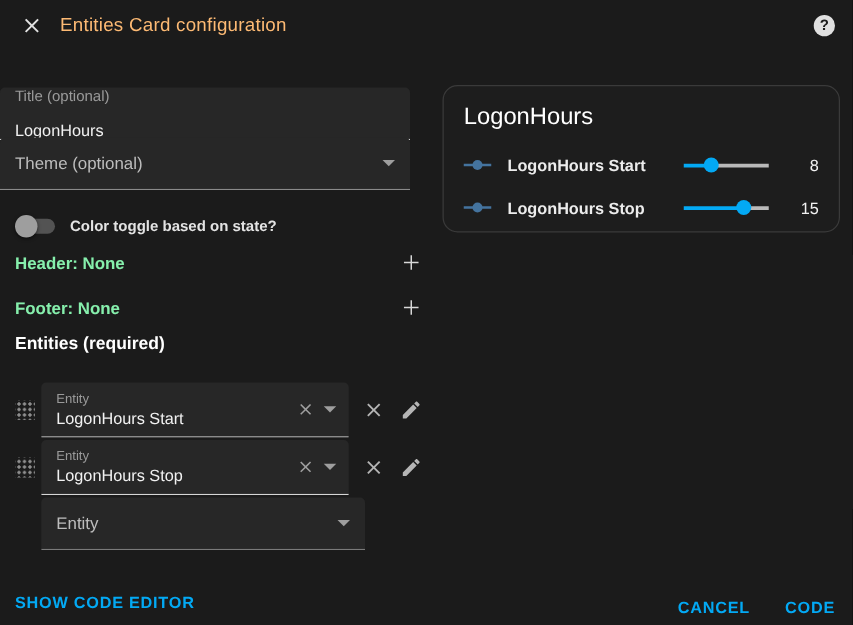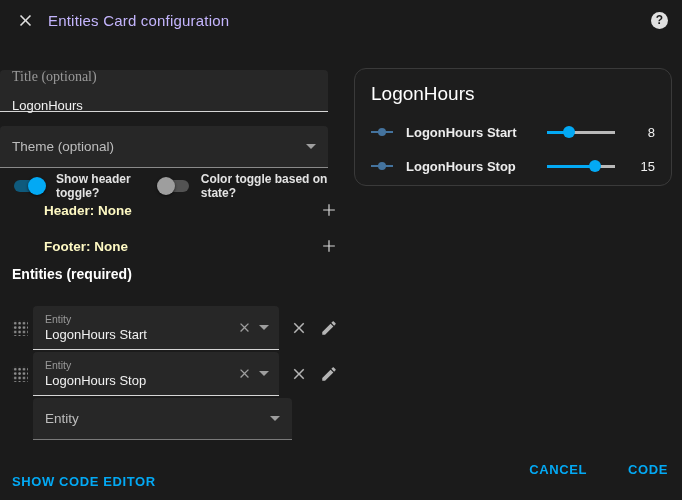--- a/index.html
+++ b/index.html
@@ -9,30 +9,30 @@
     position:relative; width:682px; height:500px;
     background:#1b1b1b; color:#e8e8e8; overflow:hidden;
   }
 
   
   .dlg-header {
     position:absolute; top:0; left:0; right:0; height:40px;
     display:flex; align-items:center; padding:0 14px;
   }
   .icon-btn { display:flex; align-items:center; justify-content:center; width:22px; height:22px; cursor:pointer; }
-  .dlg-title { margin-left:12px; font-size:15px; font-weight:500; color:#c4b5fd; letter-spacing:.2px; }
+  .dlg-title { margin-left:12px; font-size:15px; font-weight:500; color:#fdba74; letter-spacing:.2px; }
   .spacer { flex:1; }
 
   .field {
     position:absolute; left:0; width:328px; height:42px;
     background:#272727; border-radius:4px 4px 0 0;
     border-bottom:1px solid #d6d6d6;
     padding:5px 12px; display:flex; flex-direction:column; justify-content:center;
   }
-  .field .f-label { font-size:14px; color:#9a9a9a; margin-bottom:13px;font-family:Liberation Serif, serif; }
+  .field .f-label { font-size:12px; color:#9a9a9a; margin-bottom:13px; }
   .field .f-value { font-size:13px; font-weight:500; color:#f1f1f1; }
 
   .select-field {
     position:absolute; left:0; width:328px; height:42px;
     background:#272727; border-radius:4px 4px 0 0;
     border-bottom:1px solid #8a8a8a;
     display:flex; align-items:center; padding:0 12px;
     cursor:pointer;
   }
   .select-field .s-label { font-size:13.5px; color:#bdbdbd; flex:1; }
@@ -44,21 +44,21 @@
   .toggle-group { display:flex; align-items:center; gap:10px; cursor:pointer; }
   .toggle-label { font-size:12px; font-weight:600; color:#e3e3e3; }
   .switch { position:relative; width:34px; height:18px; flex:0 0 auto; }
   .switch .track { position:absolute; top:3px; left:2px; right:2px; height:12px; border-radius:7px; background:#535353; }
   .switch .knob { position:absolute; top:0; left:0; width:18px; height:18px; border-radius:50%; background:#9e9e9e; box-shadow:0 1px 3px rgba(0,0,0,.6); }
   .switch.on .track { background:rgba(3,169,244,.45); }
   .switch.on .knob { left:16px; background:var(--accent,#03a9f4); }
 
   
   .add-row { position:absolute; left:12px; width:328px; height:24px; display:flex; align-items:center; justify-content:space-between; }
-  .add-row .ar-label { font-size:13.5px; font-weight:600; color:#fef9c3;margin-left:32px; }
+  .add-row .ar-label { font-size:13.5px; font-weight:600; color:#86efac; }
 
   .section-heading { position:absolute; left:12px; top:266px; font-size:14px; font-weight:700; color:#fff; }
 
   
   .entity-row { position:absolute; left:12px; width:328px; height:44px; display:flex; align-items:center; }
   .drag-handle {
     width:16px; height:16px; margin-right:5px; cursor:grab; flex:0 0 auto;
     background-image:radial-gradient(circle, #8f8f8f 1.1px, transparent 1.4px);
     background-size:4.4px 4.4px; background-position:1px 1px;
   }
@@ -90,21 +90,21 @@
   .slider .knob { position:absolute; top:1px; left:calc(var(--pct,50%) - 6px); width:12px; height:12px; border-radius:50%; background:var(--accent,#03a9f4); }
   .p-value { width:40px; text-align:right; font-size:13px; font-weight:500; color:#f1f1f1; }
 
   
   .text-btn {
     position:absolute; bottom:11px; font-size:13px; font-weight:700;
     letter-spacing:.6px; color:var(--accent,#03a9f4); cursor:pointer; background:none; border:none;
     font-family:"Liberation Sans", sans-serif;
   }
   .btn-code { left:12px; }
-  .btn-group { position:absolute; bottom:23px; right:14px; display:flex; gap:41px; }
+  .btn-group { position:absolute; bottom:7px; right:14px; display:flex; gap:28px; }
   .btn-group .text-btn { position:static; }
 
   .help-circle {
     width:17px; height:17px; border-radius:50%; background:#e0e0e0;
     display:flex; align-items:center; justify-content:center;
     color:#1b1b1b; font-size:12px; font-weight:700; cursor:pointer;
   }
 </style>
 </head>
 <body>
@@ -120,33 +120,26 @@
     <div class="dlg-title">Entities Card configuration</div>
     <div class="spacer"></div>
     <div class="help-circle">?</div>
   </div>
 
   <div class="field" style="top:70px;">
     <div class="f-label">Title (optional)</div>
     <div class="f-value">LogonHours</div>
   </div>
 
-  <div class="select-field" style="top:126px;">
+  <div class="select-field" style="top:110px;">
     <div class="s-label">Theme (optional)</div>
     <div class="chev"></div>
   </div>
 
   <div class="toggles-row">
-    <div class="toggle-group">
-      <div class="switch on">
-        <div class="track"></div>
-          <div class="knob"></div>
-      </div>
-      <div class="toggle-label">Show header toggle?</div>
-    </div>
     <div class="toggle-group">
       <div class="switch">
         <div class="track"></div>
           <div class="knob"></div>
       </div>
       <div class="toggle-label">Color toggle based on state?</div>
     </div>
   </div>
 
   <div class="add-row" style="top:198px;">

